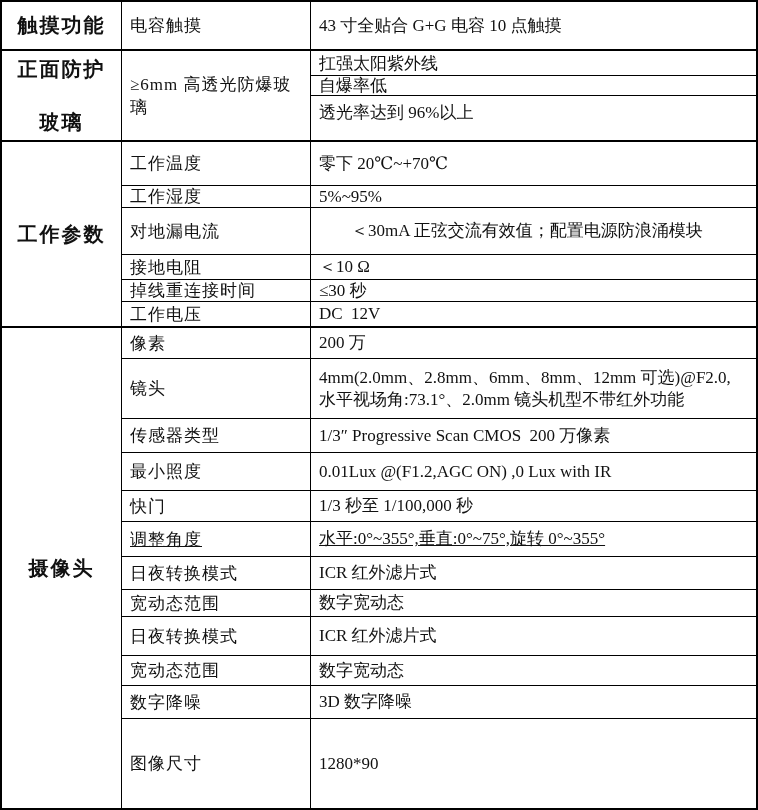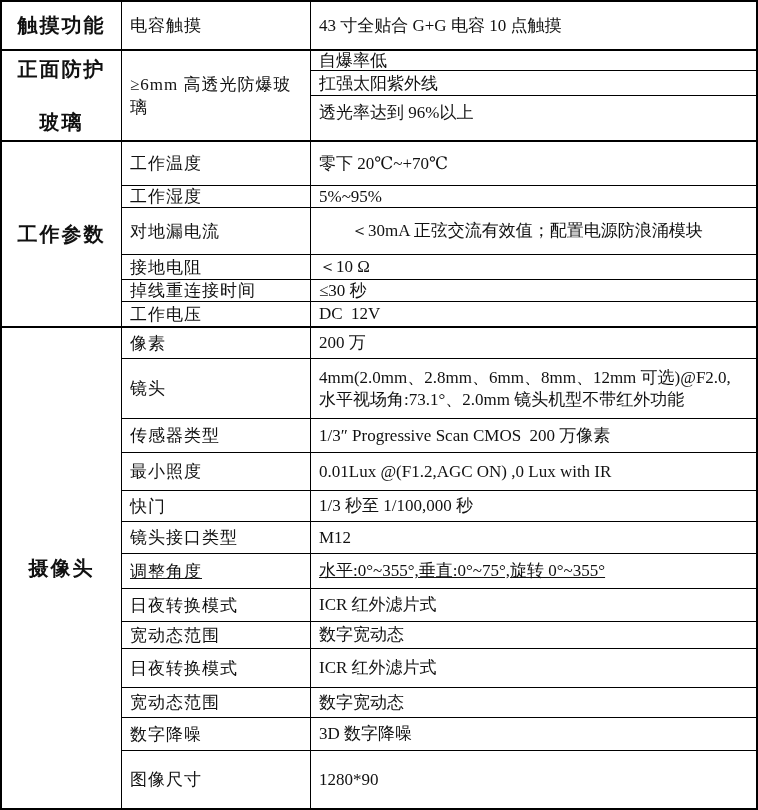--- a/index.html
+++ b/index.html
@@ -80,22 +80,22 @@
 
     <div class="section">
       <div class="col-label two-line">
         <span>正面防护</span>
         <span>玻璃</span>
       </div>
       <div class="rows">
         <div class="row" style="flex:1">
           <div class="cell-name sec2-merged-name">≥6mm 高透光防爆玻璃</div>
           <div class="split-values">
+            <div class="subrow h25">扛强太阳紫外线</div>
             <div class="subrow h20">自爆率低</div>
-            <div class="subrow h25">扛强太阳紫外线</div>
             <div class="subrow h44">透光率达到 96%以上</div>
           </div>
         </div>
       </div>
     </div>
 
     <div class="section">
       <div class="col-label">工作参数</div>
       <div class="rows">
         <div class="row s3r0">
@@ -141,24 +141,20 @@
           <div class="cell-value">1/3″ Progressive Scan CMOS  200 万像素</div>
         </div>
         <div class="row s4r3">
           <div class="cell-name">最小照度</div>
           <div class="cell-value">0.01Lux @(F1.2,AGC ON) ,0 Lux with IR</div>
         </div>
         <div class="row s4r4">
           <div class="cell-name">快门</div>
           <div class="cell-value">1/3 秒至 1/100,000 秒</div>
         </div>
-        <div class="row s4r5">
-          <div class="cell-name">镜头接口类型</div>
-          <div class="cell-value">M12</div>
-        </div>
         <div class="row s4r6">
           <div class="cell-name">调整角度</div>
           <div class="cell-value">水平:0°~355°,垂直:0°~75°,旋转 0°~355°</div>
         </div>
         <div class="row s4r7">
           <div class="cell-name">日夜转换模式</div>
           <div class="cell-value">ICR 红外滤片式</div>
         </div>
         <div class="row s4r8">
           <div class="cell-name">宽动态范围</div>

